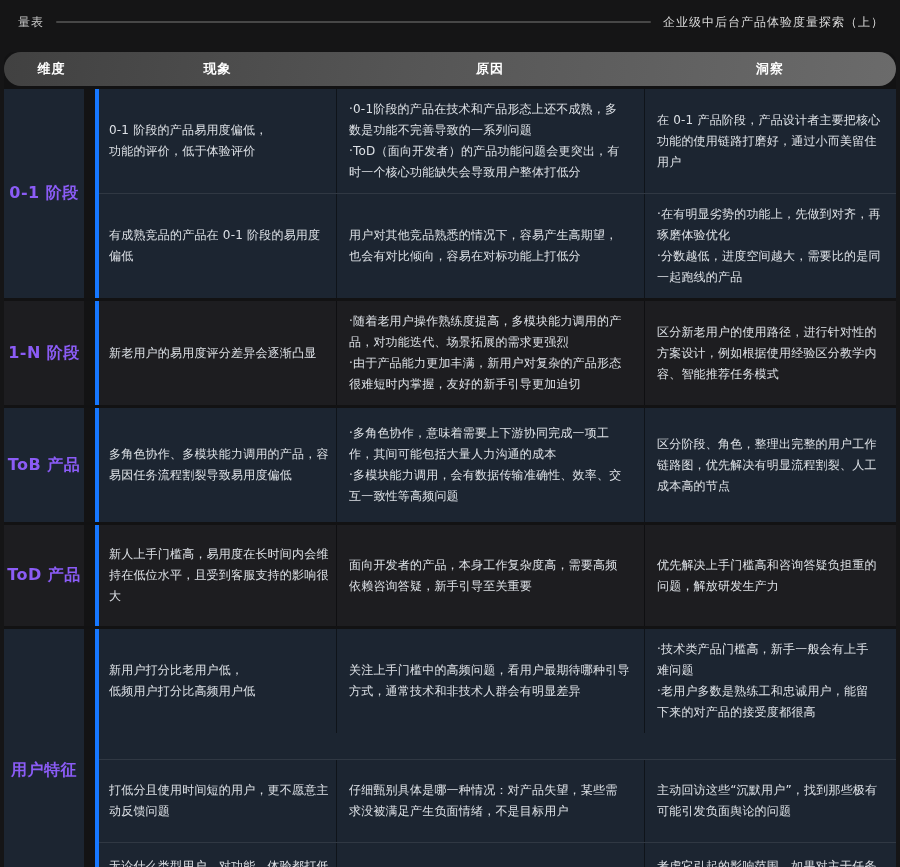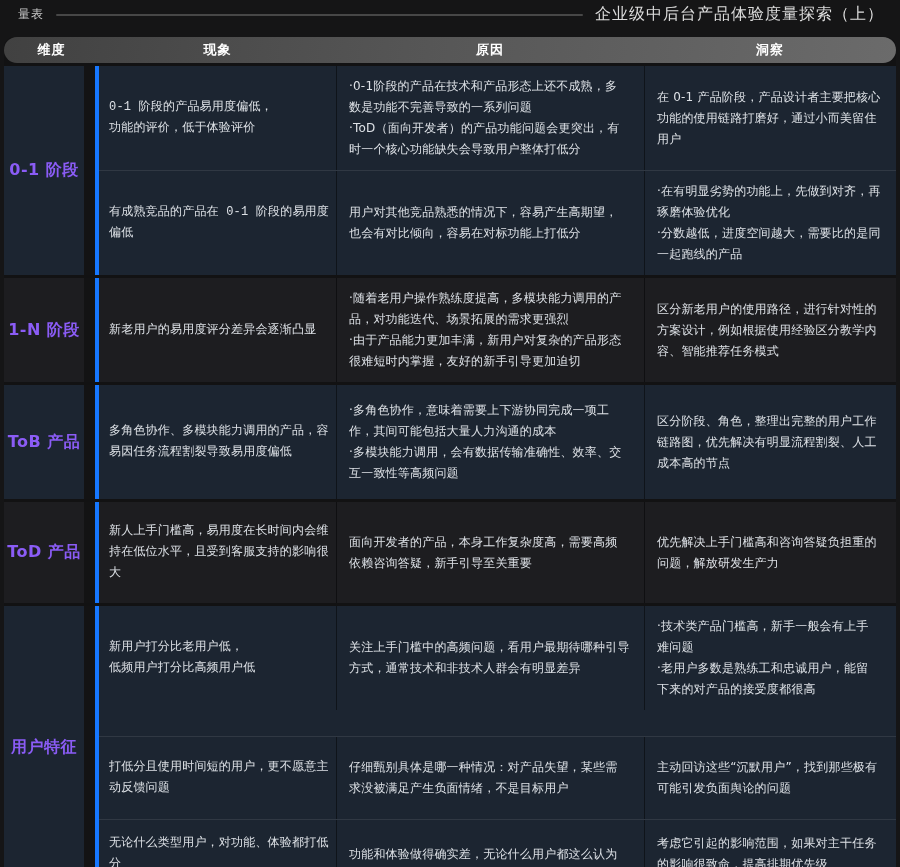--- a/index.html
+++ b/index.html
@@ -1,49 +1,49 @@
 <!DOCTYPE html>
 <html><head>
 <meta charset="utf-8">
 <style>
   * { margin:0; padding:0; box-sizing:border-box; }
   html,body { width:900px; height:867px; background:#151516; overflow:hidden;
     font-family:"DejaVu Sans", sans-serif; }
   .page { width:900px; height:867px; background:#151516; }
 
   
-  .top-bar { height:37px; display:flex; align-items:center; padding:0 16px 8px 18px; gap:12px; }
+  .top-bar { height:52px; display:flex; align-items:center; padding:0 16px 8px 18px; gap:12px; }
   .top-bar .label { color:#c9c9c9; font-size:12px; letter-spacing:1px; }
   .top-bar .line { flex:1; height:2px; background:#474747; border-radius:1px; }
-  .top-bar .title { color:#dcdcdc; font-size:16px; letter-spacing:1px; }
+  .top-bar .title { color:#dcdcdc; font-size:12px; letter-spacing:1px; }
 
   
   .table { margin:0 4px; background:#121213; border-radius:10px 10px 6px 6px;
     overflow:hidden; display:flex; flex-direction:column; gap:3px; }
 
-  .thead { height:26px; display:grid; grid-template-columns:95px 237px 308px 252px;
+  .thead { height:34px; display:grid; grid-template-columns:95px 237px 308px 252px;
     background:linear-gradient(100deg,#414141 0%,#555555 45%,#6b6b6b 100%);border-radius:20px; }
   .thead .th { display:flex; align-items:center; justify-content:center;
     color:#ffffff; font-size:13px; font-weight:bold; letter-spacing:1px; }
 
   
   .group { display:flex; }
   .g-blue { background:#1c2531; }
   .g-dark { background:#1d1d20; }
   .dim { width:80px; display:flex; align-items:center; justify-content:center;
     color:#8b5cf6; font-size:16px; font-weight:bold; letter-spacing:0.5px;
     text-align:center; line-height:1.4; }
   .spacer { width:11px; background:#131314; }
   .bar { width:4px; background:#1677ff; }
   .rows { flex:1; display:flex; flex-direction:column; }
   .row { display:grid; grid-template-columns:237px 308px 252px; }
   .row + .row { border-top:1px solid rgba(255,255,255,0.09); }
   .cell { display:flex; align-items:center; color:#dde1e6; font-size:12px;
     line-height:21px; white-space:pre-line; letter-spacing:0.2px; }
-  .cell.phen { padding:10px 6px 10px 10px;font-family:Liberation Mono, monospace; }
+  .cell.phen { padding:10px 6px 10px 10px; }
   .cell.reas { padding:10px 16px 10px 12px; border-left:1px solid rgba(0,0,0,0.45); }
   .cell.insi { padding:10px 14px 10px 12px; border-left:1px solid rgba(0,0,0,0.45); }
 
   
   .h99{min-height:99px;} .h89{min-height:89px;} .h101{min-height:101px;}
   .h114{min-height:114px;} .h95{min-height:95px;} .h83{min-height:83px;margin-top:26px;} .h69{min-height:69px;}
 </style>
 </head>
 <body>
 

